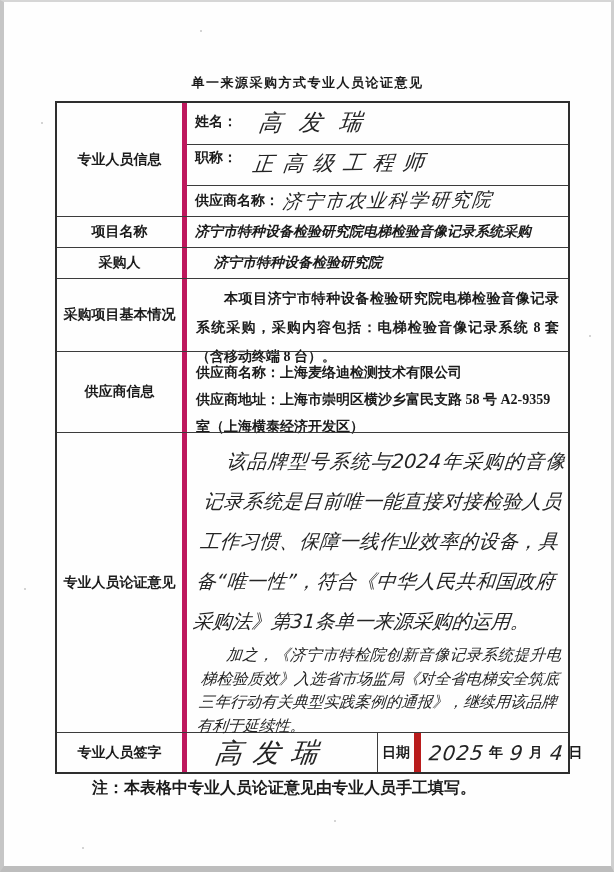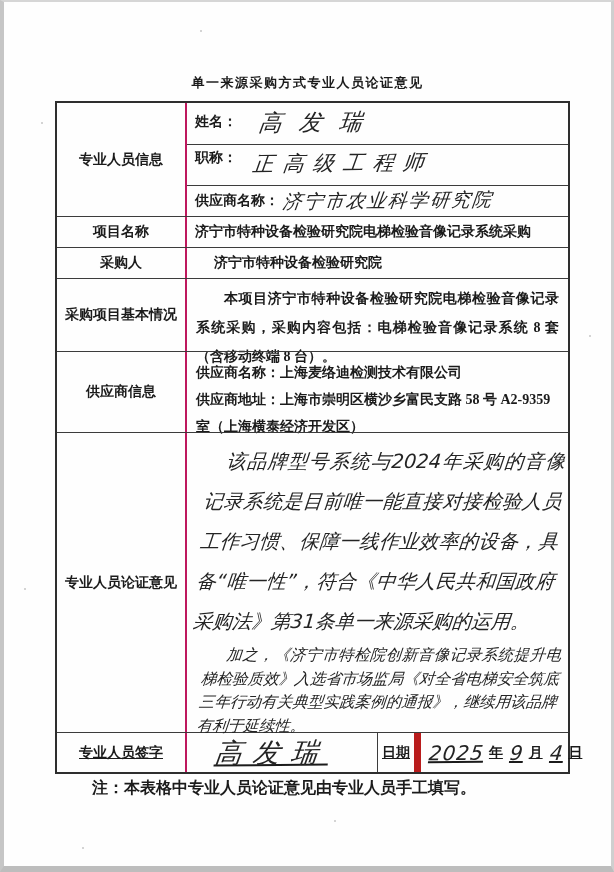--- a/index.html
+++ b/index.html
@@ -19,21 +19,21 @@
   }
 
   .form-table {
     position:absolute; left:51px; top:99px; width:515px; height:673px;
     border:2px solid #2e2e2e; display:flex; flex-direction:column;
     font-size:14px; font-weight:bold;
   }
   .row { display:flex; flex:0 0 auto; border-top:1px solid #3c3c3c; }
   .row:first-child { border-top:none; }
   .label-cell {
-    flex:0 0 130px; border-right:2px solid #be185d;
+    flex:0 0 130px; border-right:5px solid #be185d;
     display:flex; align-items:center; justify-content:center;
     text-align:center; padding:0 6px;
   }
   .content-cell { flex:1 1 auto; min-width:0; }
 
   
   .subrow { border-bottom:1px solid #3c3c3c; padding:4px 8px 0 8px; white-space:nowrap; overflow:hidden; }
   .subrow:last-child { border-bottom:none; }
   .sr-name  { height:42px; }
   .sr-title { height:41px; }
@@ -42,41 +42,41 @@
   
   .hw {
     font-family:"DejaVu Sans","Liberation Sans",sans-serif;
     font-style:italic; font-weight:normal; color:#242424;
     display:inline-block; transform:skewX(-7deg) rotate(-0.6deg);
   }
   .hw-name   { font-size:23px; letter-spacing:17px; margin-left:22px; vertical-align:-4px; }
   .hw-jobtitle { font-size:21px; letter-spacing:9px; margin-left:16px; vertical-align:-8px; }
   .hw-unit   { font-size:19px; letter-spacing:2px; margin-left:4px; }
 
-  .simple-cell { display:flex; align-items:center; padding:2px 4px 2px 8px; }
+  .simple-cell { display:flex; align-items:center; padding:2px 4px 2px 8px;font-style:italic; }
   .r-project  { height:31px; }
   .r-purchaser{ height:31px;gap:19px; }
 
   .r-overview { height:73px; }
   .r-overview .content-cell { padding:5px 9px 0 9px; }
   .r-overview p { text-indent:2em; line-height:29px; text-align:justify; }
 
   .r-supplier { height:81px; }
   .r-supplier .content-cell { padding:7px 9px 0 9px; line-height:27px; }
 
   .r-opinion { height:300px; }
   .r-opinion .content-cell { padding:9px 10px 0 13px; }
   .hw-para1 { font-size:19.5px; line-height:40px; text-indent:1em; text-align:justify;
               font-family:"DejaVu Sans","Liberation Sans",sans-serif; font-style:italic;
               font-weight:normal; color:#242424; transform:skewX(-5deg); }
   .hw-para2 { font-size:15.5px; line-height:23.5px; text-indent:1.5em; text-align:justify;
               font-family:"DejaVu Sans","Liberation Sans",sans-serif; font-style:italic;
               font-weight:normal; color:#242424; transform:skewX(-5deg); margin-top:2px; }
 
-  .r-sign { flex:1 1 auto;text-decoration:underline; }
+  .r-sign { flex:1 1 auto; }
   .sig-cell { flex:0 0 191px; border-right:1px solid #3c3c3c;
               display:flex; align-items:center; padding-left:28px; }
   .hw-sig { font-size:27px; letter-spacing:11px; }
   .date-label-cell { flex:0 0 43px; border-right:7px solid #b91c1c;
                      display:flex; align-items:center; justify-content:center; }
   .date-cell { flex:1 1 auto; display:flex; align-items:center; padding-left:8px; gap:3px; }
   .hw-date { font-size:20px; letter-spacing:1px; }
   .date-unit { font-weight:bold; margin:0 4px 0 2px; }
 
   .footnote { position:absolute; left:88px; top:776px; font-size:16px; font-weight:bold; }

